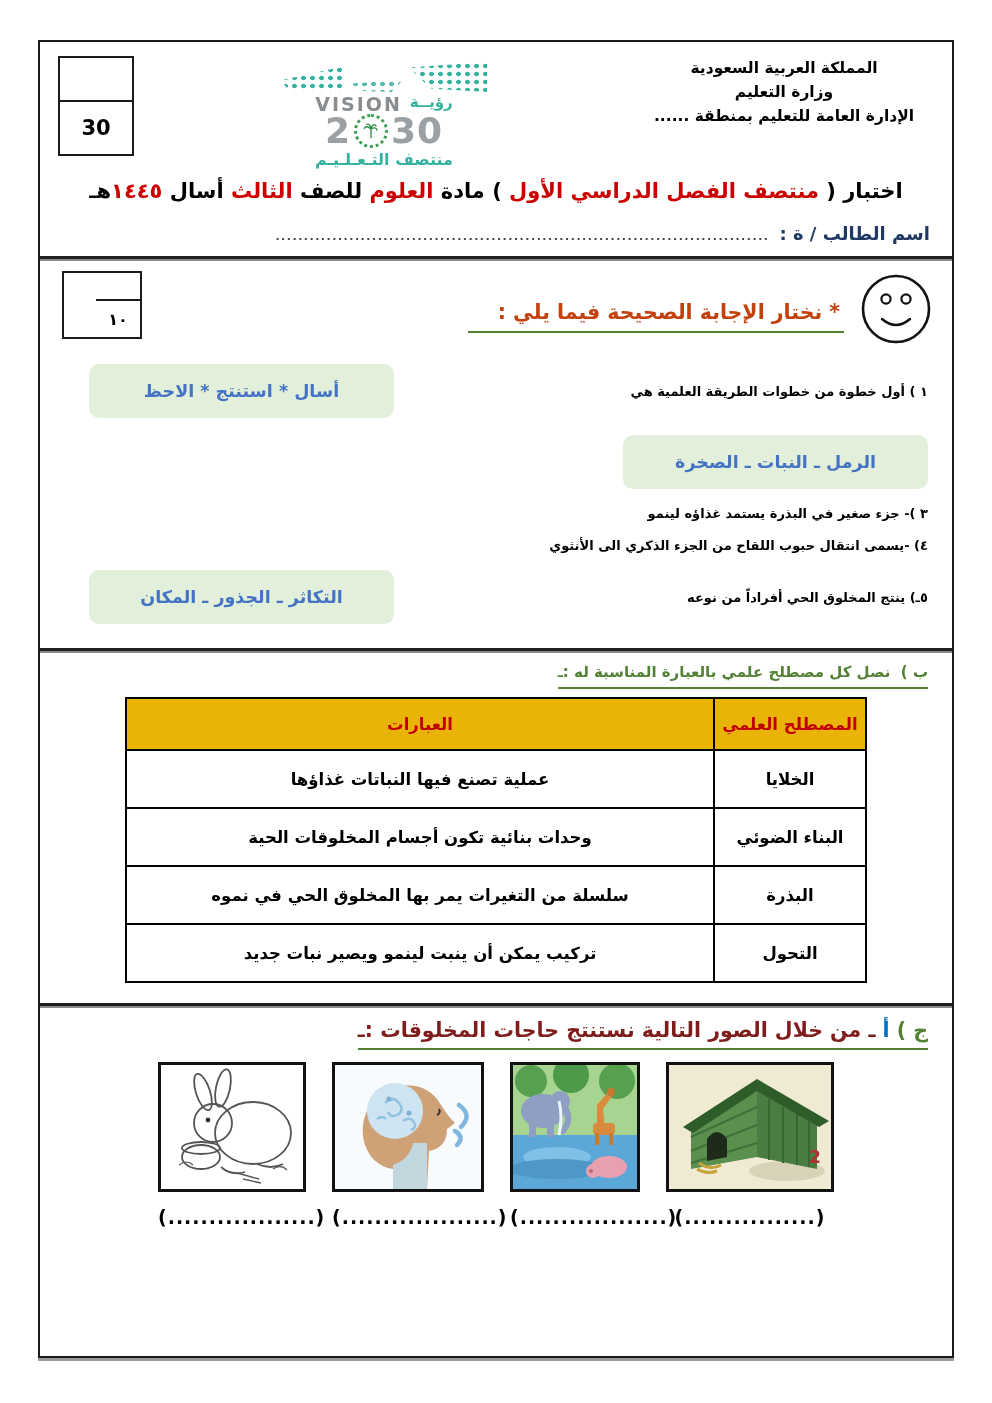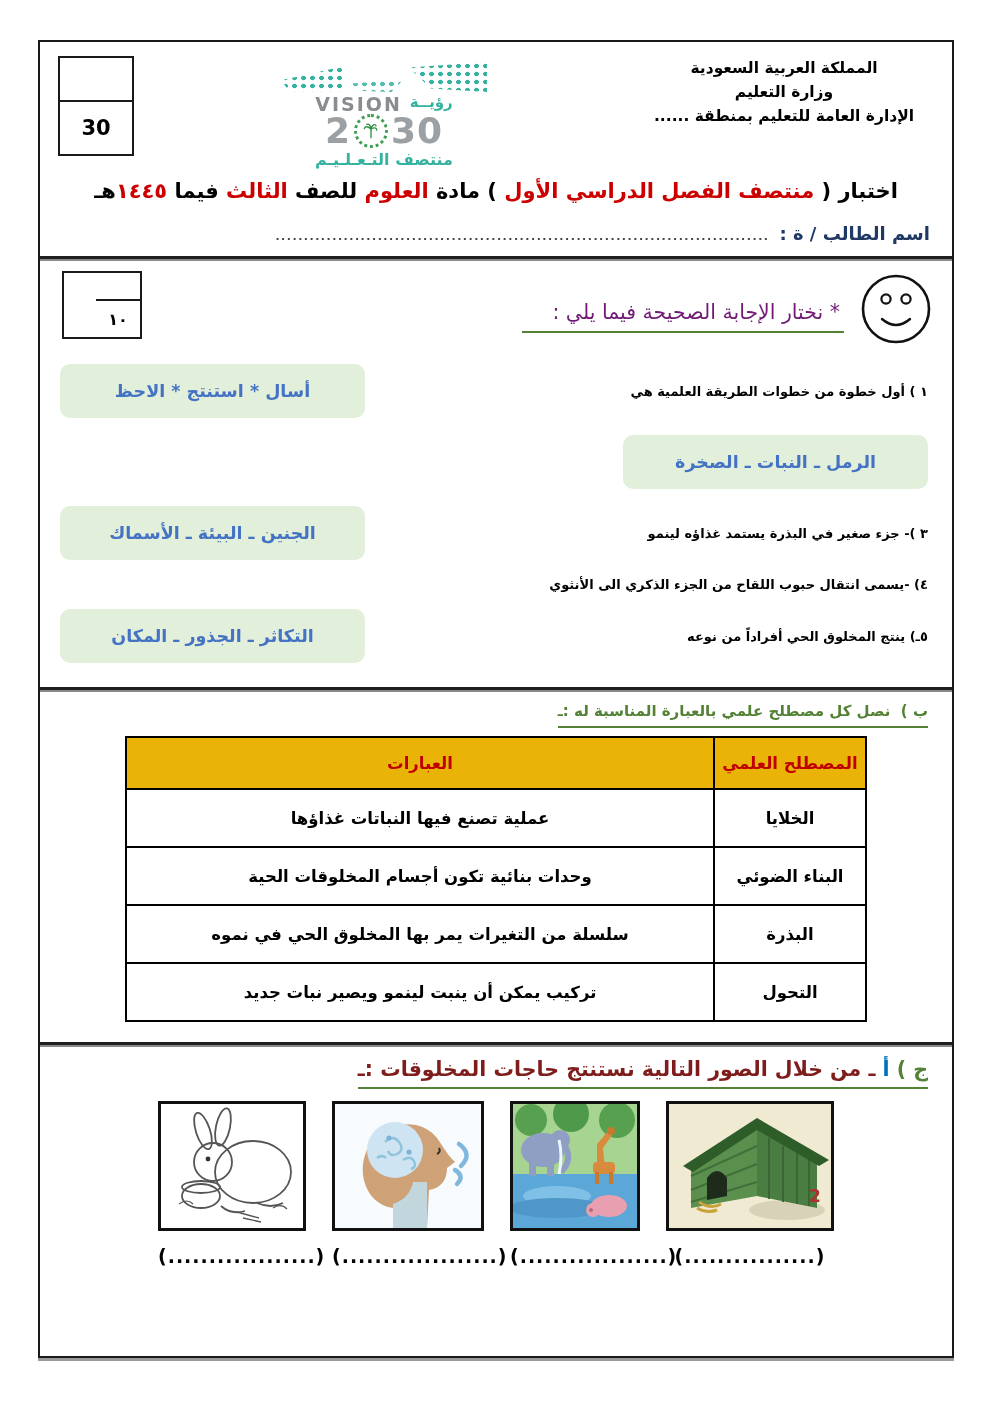--- a/index.html
+++ b/index.html
@@ -36,24 +36,24 @@
   
   .exam-title { text-align:center; font-size:21px; font-weight:bold; margin-top:10px; color:#000; }
   .t-red { color:#cc0000; }
   .name-row { margin:20px 4px 6px; font-size:18px; font-weight:bold; color:#1f3864; display:flex; align-items:baseline; gap:10px; }
   .name-dots { color:#444; font-size:11px; letter-spacing:1.5px; font-weight:bold; overflow:hidden; white-space:nowrap; max-width:560px; }
   .rule { height:5px; border-top:3px solid #1f1f1f; border-bottom:2px solid #8a8a8a; margin:12px -18px 10px; }
   
   .seca-head { display:flex; justify-content:space-between; align-items:flex-start; margin-top:2px; }
   .seca-right { display:flex; align-items:center; gap:14px; }
   .smiley { flex:0 0 auto; }
-  .sec-heading { color:#701a75; font-size:20.5px; font-weight:normal; border-bottom:2.5px solid #538135; padding:14px 4px 7px 30px; }
+  .sec-heading { color:#c2410c; font-size:20.5px; font-weight:bold; border-bottom:2.5px solid #538135; padding:14px 4px 7px 30px; }
   .q-row { display:flex; justify-content:space-between; align-items:center; margin:17px 6px 0 2px; }
   .q-text { font-size:13px; font-weight:bold; color:#000000; flex:1; padding-left:14px; }
-  .opt-box { flex:0 0 305px; min-height:54px; background:#e2efda; border-radius:10px; display:flex; align-items:center; justify-content:center; color:#4472c4; font-size:17.5px; font-weight:bold; }
+  .opt-box { flex:0 0 305px; min-height:54px; background:#e2efda; border-radius:10px; display:flex; align-items:center; justify-content:center; color:#4472c4; font-size:17.5px; font-weight:bold;margin-left:29px; }
   
   .secb-head { margin:10px 6px 4px; font-size:15px; font-weight:bold; color:#538135; }
   .secb-head .inner { border-bottom:2.5px solid #538135; padding-bottom:6px; }
   .match-table { width:742px; margin:16px auto 6px; border-collapse:collapse; }
   .match-table th, .match-table td { border:2px solid #000; text-align:center; font-weight:bold; }
   .match-table th { background:#eab308; color:#c00000; font-size:16.5px; height:52px; }
   .match-table td { font-size:16.5px; color:#000; height:58px; padding:4px 10px; }
   .col-term { width:152px; }
   
   .secc-head { margin:10px 6px 0; font-size:20.5px; font-weight:bold; }
@@ -99,21 +99,21 @@
       <div class="logo-ministry">منتصف التـعـلـيـم</div>
     </div>
 
     <div class="score-box">
       <div class="cell-top"></div>
       <div class="cell-val">30</div>
     </div>
   </div>
 
   <div class="exam-title">
-    <span>اختبار ( </span><span class="t-red">منتصف الفصل الدراسي الأول</span><span> ) مادة </span><span class="t-red">العلوم</span><span> للصف </span><span class="t-red">الثالث</span><span>  فيما </span><span class="t-red">١٤٤٥</span><span>هـ</span>
+    <span>اختبار ( </span><span class="t-red">منتصف الفصل الدراسي الأول</span><span> ) مادة </span><span class="t-red">العلوم</span><span> للصف </span><span class="t-red">الثالث</span><span>  أسال </span><span class="t-red">١٤٤٥</span><span>هـ</span>
   </div>
 
   <div class="name-row">
     <span>اسم الطالب / ة :</span>
     <span class="name-dots">.......................................................................................</span>
   </div>
 
   <div class="rule"></div>
 
   <div class="seca-head">
@@ -134,21 +134,20 @@
 
   <div class="q-row">
     <div class="q-text">١ ) أول خطوة من خطوات الطريقة العلمية هي</div>
     <div class="opt-box">أسال *  استنتج * الاحظ</div>
   </div>
   <div class="q-row">
     <div class="opt-box">الرمل ـ النبات ـ الصخرة</div>
   </div>
   <div class="q-row">
     <div class="q-text">٣ )- جزء صغير في البذرة يستمد غذاؤه لينمو</div>
-    <div class="opt-box">الجنين ـ البيئة ـ الأسماك</div>
   </div>
   <div class="q-row">
     <div class="q-text">٤) -يسمى انتقال حبوب اللقاح من الجزء الذكري الى الأنثوي</div>
   </div>
   <div class="q-row">
     <div class="q-text">٥ـ) ينتج المخلوق الحي أفراداً من نوعه</div>
     <div class="opt-box">التكاثر ـ الجذور ـ المكان</div>
   </div>
 
   <div class="rule" style="margin-top:24px;"></div>

